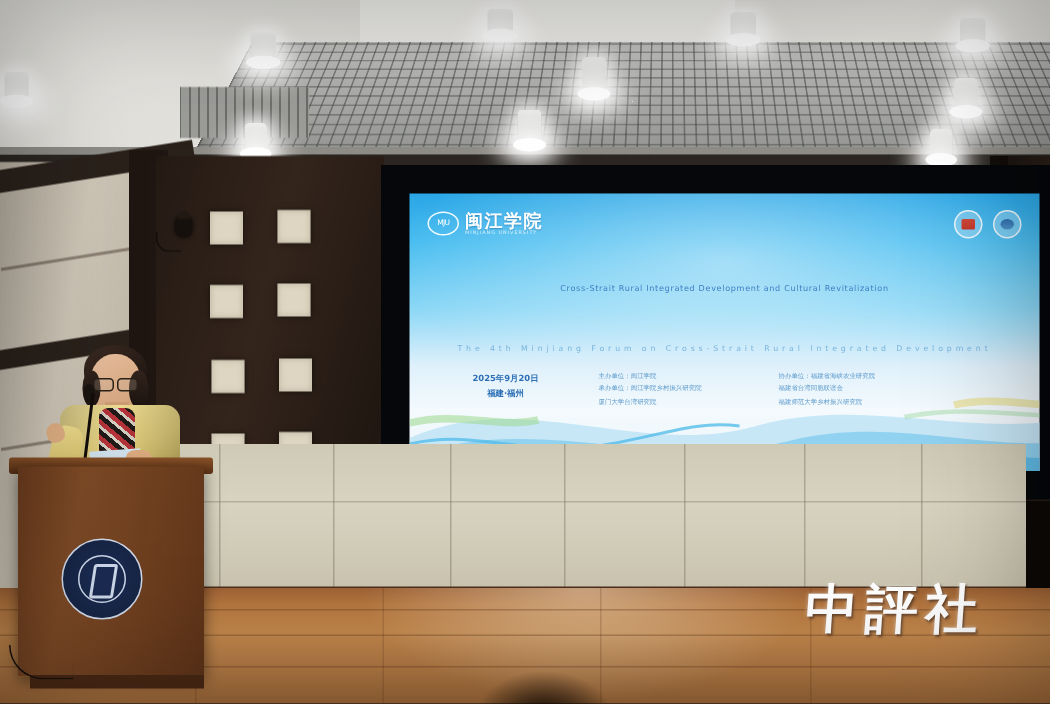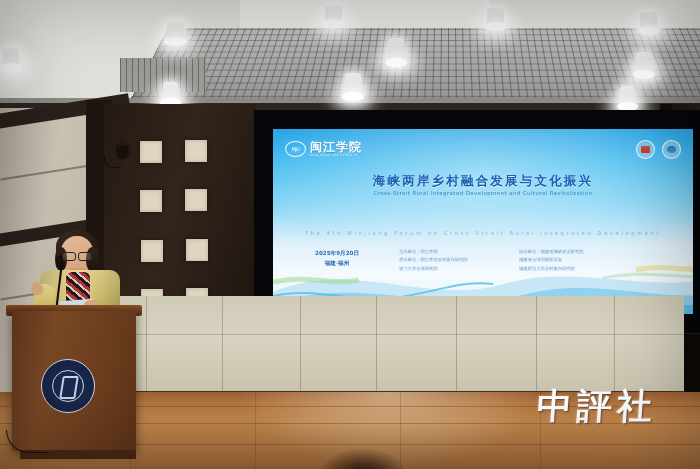--- a/index.html
+++ b/index.html
@@ -225,21 +225,20 @@
 
       <div class="logos-right">
         <div class="badge">
             <i style="background:linear-gradient(#d04a3a,#c4382b);"></i>
           </div>
         <div class="badge">
             <i style="background:linear-gradient(#2f6fae,#4f93c9);border-radius:50%;"></i>
           </div>
       </div>
 
-      <div class="sub-cn">海峡两岸乡村融合发展与文化振兴</div>
       <div class="sub-en">Cross-Strait Rural Integrated Development and Cultural Revitalization</div>
       <div class="main-en">The 4th Minjiang Forum on Cross-Strait Rural Integrated Development</div>
 
       <div class="info">
         <div>2025年9月20日</div>
         <div>福建·福州</div>
       </div>
 
       <div class="orgs">
         <div>主办单位：闽江学院</div>

